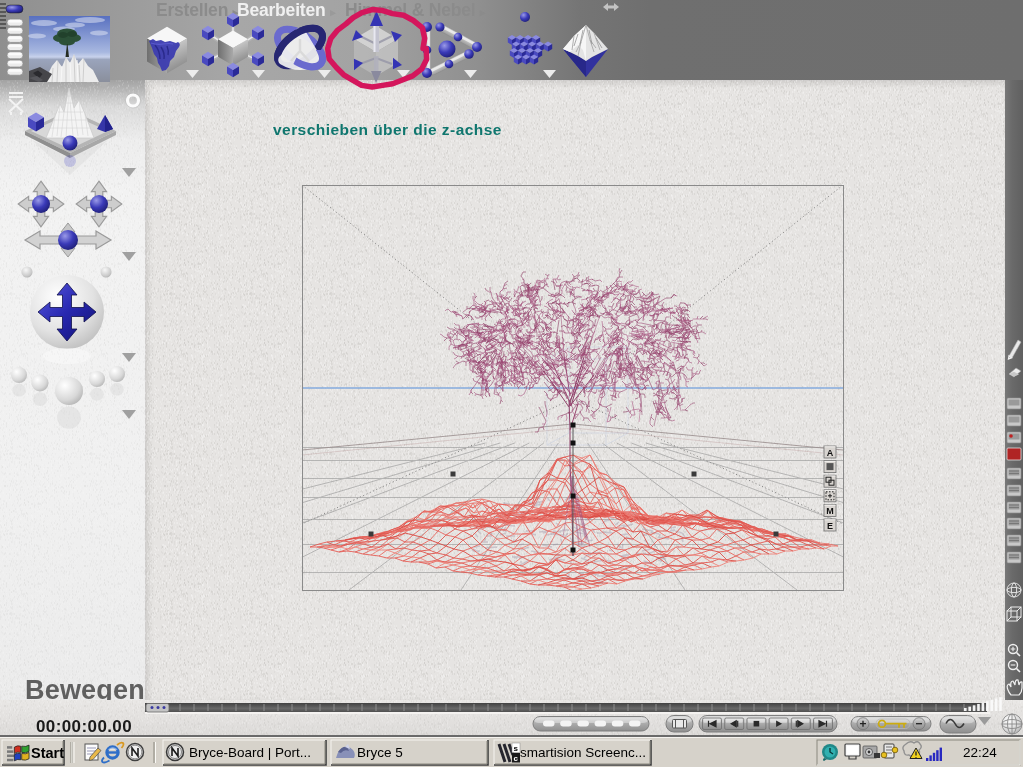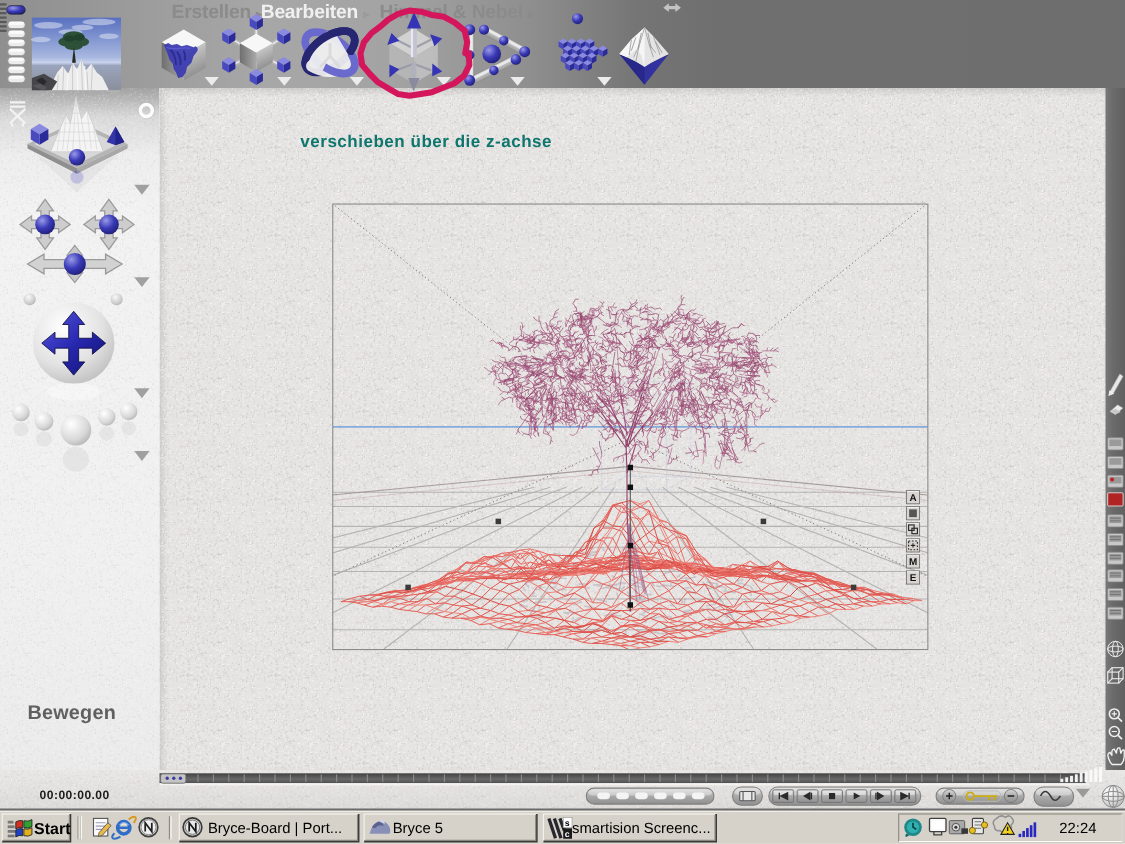--- a/index.html
+++ b/index.html
@@ -6,22 +6,22 @@
 .abs{position:absolute}
 #toolbar{left:0;top:0;width:1023px;height:80px;
   background:linear-gradient(90deg,#8f8f8f 0px,#9b9b9b 120px,#a7a7a7 240px,#a3a3a3 360px,#8f8f8f 480px,#757575 580px,#6f6f6f 650px,#6e6e6e 100%)}
 .menu{position:absolute;top:0px;height:18px;font-weight:bold;font-size:17.5px;white-space:nowrap;letter-spacing:-0.2px}
 .menu .arr{font-size:11px;letter-spacing:0}
 #sidebar{left:0;top:80px;width:145px;height:622px;
   background:linear-gradient(180deg,#a2a2a2 0px,#d9d9d9 26px,#ededed 60px,#f2f2f2 110px,#f0f0f0 420px,#ebebeb 100%)}
 #canvas{left:145px;top:80px;width:860px;height:620px;background:#e6e4e2;box-shadow:inset 3px 3px 6px rgba(80,80,80,0.18)}
 #rightstrip{left:1005px;top:80px;width:18px;height:620px;background:linear-gradient(90deg,#787878,#6a6a6a 40%,#606060)}
 #caption{left:273px;top:121px;font-size:15.5px;font-weight:bold;color:#0f766e;letter-spacing:0.45px}
-#bewegen{left:25px;top:638px;font-size:18px;font-weight:bold;color:#606060;letter-spacing:0.2px}
-#timecode{left:36px;top:717px;font-size:11px;font-weight:bold;color:#1a1a1a;z-index:30;letter-spacing:0.4px}
+#bewegen{left:25px;top:675px;font-size:27px;font-weight:bold;color:#606060;letter-spacing:0.2px}
+#timecode{left:36px;top:717px;font-size:17px;font-weight:bold;color:#1a1a1a;z-index:30;letter-spacing:0.4px}
 #bottomband{left:0;top:700px;width:1023px;height:37px;background:linear-gradient(180deg,#e9e7e5,#dcdad8)}
 #ruler{left:145px;top:703px;width:842px;height:9px;background:linear-gradient(180deg,#424242,#686868 60%,#505050)}
 #rulerline{left:145px;top:712px;width:845px;height:2px;background:#f4f2f0}
 #taskbar{left:0;top:737px;width:1023px;height:30px;background:#d6d2ca;border-top:1px solid #f5f3ef;box-shadow:0 -2px 0 #6a6a6a}
 </style></head><body>
 <div id="toolbar" class="abs"></div>
 <div class="menu" style="left:156px;color:#8b8b8b">Erstellen <span class="arr">▸</span></div>
 <div class="menu" style="left:237px;color:#f0f0f0">Bearbeiten <span class="arr" style="color:#9a9a9a">▸</span></div>
 <div class="menu" style="left:345px;color:#8b8b8b">Himmel &amp; Nebel <span class="arr">▸</span></div>
 <div id="sidebar" class="abs"></div>

